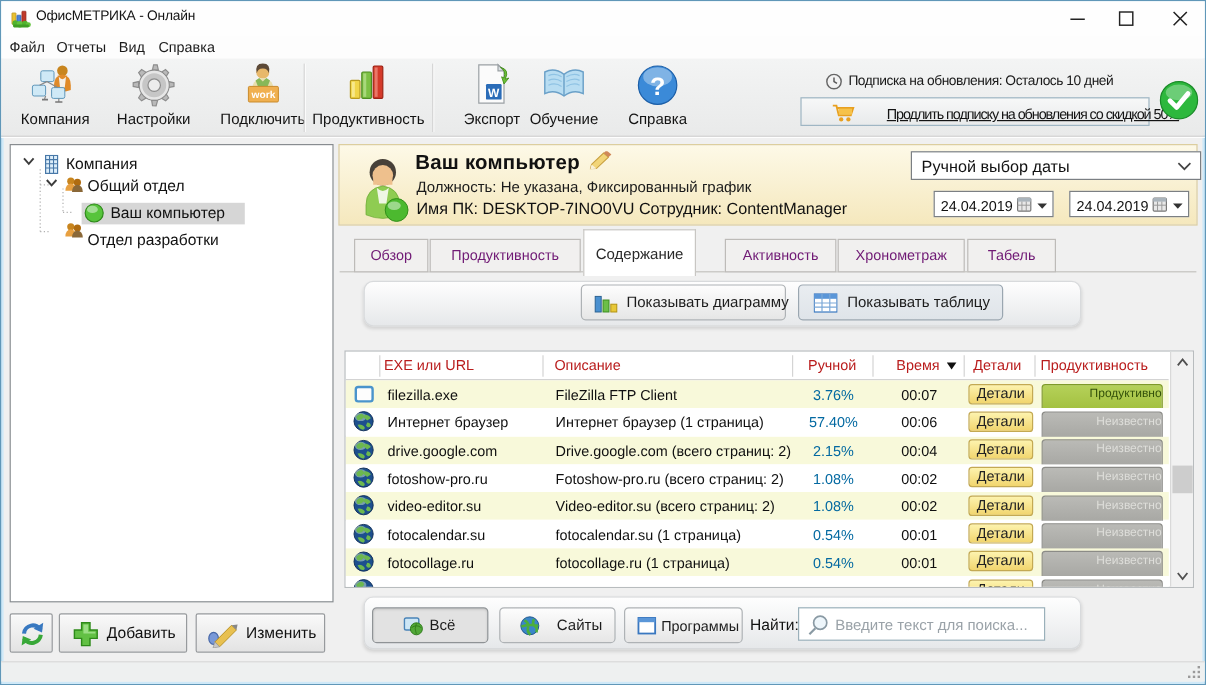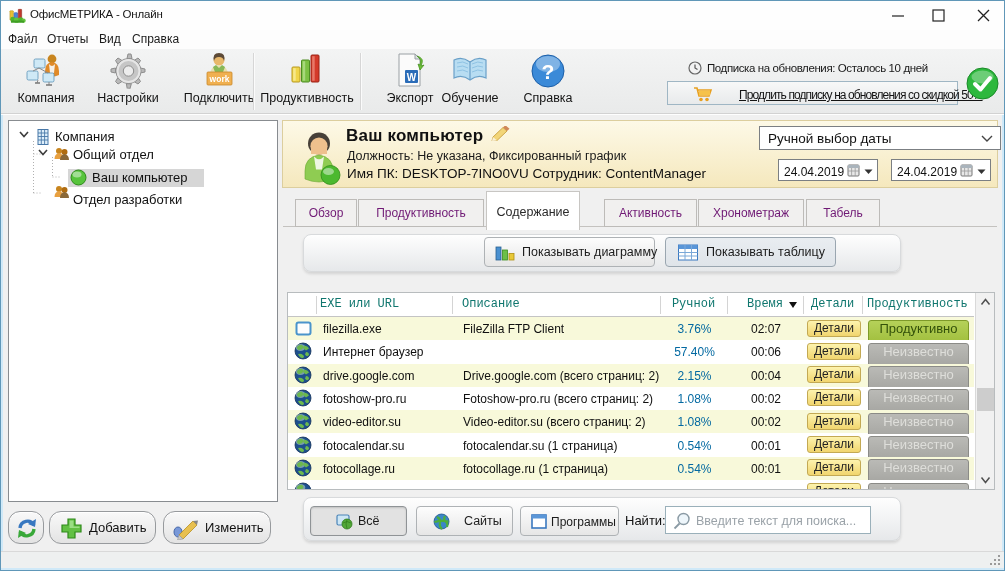--- a/index.html
+++ b/index.html
@@ -23,21 +23,21 @@
   #subtext { position:absolute; left:706px; top:13px; font-size:11.5px; letter-spacing:-0.4px; color:#191919; white-space:nowrap; }
   #subbtn { position:absolute; left:666px; top:32px; width:291px; height:24px;
             background:linear-gradient(#f7f8f8,#e8eaeb); border:1px solid #9fb6c4; }
   #subbtn span { position:absolute; left:71px; top:6px; font-size:12px; letter-spacing:-0.9px; color:#141414; text-decoration:underline; white-space:nowrap; }
   
   #tree { position:absolute; left:8px; top:120px; width:270px; height:382px; background:#fff;
           border:1px solid #888c90; }
   .trow { position:absolute; font-size:13px; color:#111; white-space:nowrap; }
   
   .lbtn { position:absolute; background:linear-gradient(#f9f9f9,#e3e3e3); border:1px solid #979a9d;
-          border-radius:12px; box-shadow:inset 0 1px 0 #fff; font-size:13px; color:#111; }
+          border-radius:2px; box-shadow:inset 0 1px 0 #fff; font-size:13px; color:#111; }
   
   #yhead { position:absolute; left:282px; top:120px; width:716px; height:68px;
            background:linear-gradient(#fdf9e7,#f5e8bd); border:1px solid #dcce9e; }
   
   .ctl { position:absolute; background:#fff; border:1px solid #7b7f83; }
   
   .tab { position:absolute; top:199px; height:28px; background:#f1f0ef; border:1px solid #bdbbb8;
          font-size:12px; color:#701a75; text-align:center; line-height:26px; }
   #tabactive { position:absolute; top:191px; height:39px; background:#fff;
          border:1px solid #c8c6c3; border-bottom:none; font-size:12.5px; color:#2a2a2a;
@@ -46,31 +46,31 @@
   
   .rpanel { position:absolute; left:283px; width:598px; background:linear-gradient(#fefefe,#e6e8ea);
             border:1px solid #d8dadc; border-radius:8px; box-shadow:0 2px 3px rgba(0,0,0,.12);margin-left:20px; }
   
   .pbtn { position:absolute; height:30px; white-space:nowrap; background:linear-gradient(#fdfdfd,#e6e6e6);
           border:1px solid #aeb2b5; border-radius:4px; font-size:12.5px; color:#1c1c1c; }
   .pbtn.sel { background:linear-gradient(#e9edf1,#dfe4e9); border-color:#9aa6b0; }
   
   #grid { position:absolute; left:287px; top:292px; width:708px; height:198px; background:#fff;
           border:1px solid #b8bcbe; overflow:hidden; }
-  .hcell { position:absolute; top:0; height:14px; font-size:12px; color:#0f766e; line-height:23px;font-family:Liberation Mono, monospace; }
+  .hcell { position:absolute; top:0; height:14px; font-size:12px; color:#b91c1c; line-height:23px; }
   .grow { position:absolute; left:0; width:686px; height:23px; }
   .grow .nm { position:absolute; left:35px; top:5px; font-size:12px; color:#101010;text-align:center; }
   .grow .ds { position:absolute; left:175px; top:5px; font-size:12px; color:#101010; width:197px; overflow:hidden; white-space:nowrap; }
   .grow .pc { position:absolute; left:373px; width:67px; top:5px; font-size:12px; color:#0369a1; text-align:center; }
   .grow .tm { position:absolute; left:440px; width:76px; top:5px; font-size:12px; color:#101010; text-align:center; }
   .dtl { position:absolute; left:519px; top:2.5px; width:54px; height:17px; border-radius:3px;
          background:linear-gradient(#fdf3ae,#f1d56e); border:1px solid #c3a953; font-size:12px;
          color:#222; text-align:center; line-height:15px; }
   .prd { position:absolute; left:580px; top:2.5px; width:101px; height:35px; border-radius:3px;
-         font-size:13px; text-align:center; line-height:15px; }
+         font-size:10px; text-align:right; line-height:15px; }
   .prd.g { background:linear-gradient(#b5d159,#96b52f); border:1px solid #7e9a29; color:#33510a; }
   .prd.u { background:linear-gradient(#babab6,#9c9c98); border:1px solid #8b8b87; color:#dededa; }
   
   #vsb { position:absolute; left:687px; top:0; width:19px; height:196px; background:#f1f1f1; border-left:1px solid #d9d9d9; }
   
   #statusbar { position:absolute; left:1px; right:1px; top:551px; height:17px; background:#eef0f0; border-top:1px solid #d9d9d9; }
 </style>
 </head>
 <body>
 <div id="win">
@@ -362,31 +362,32 @@
         </g>
       <path d="M0 23.5 H686" stroke="#c4c4c4" stroke-width="1"></path>
     </svg>
     <div class="grow" style="top:24px;background:#f8f9da">
       <svg class="abs" style="left:7px;top:3px" width="17" height="17" viewBox="0 0 17 17">
           <rect x="1.5" y="2.5" width="14" height="12" rx="2" fill="#fdfdfd" stroke="#4a94cc" stroke-width="2"></rect>
         </svg>
       <div class="nm">filezilla.exe</div>
         <div class="ds">FileZilla FTP Client</div>
       <div class="pc">3.76%</div>
-        <div class="tm">02:07</div>
+        <div class="tm">00:07</div>
       <div class="dtl">Детали</div>
         <div class="prd g">Продуктивно</div>
     </div>
     <div class="grow" style="top:47.3px;background:#fff">
       <svg class="abs" style="left:6px;top:2px" width="18" height="18" viewBox="0 0 18 18">
           <circle cx="9" cy="9" r="8" fill="#1d4f8e" stroke="#123058" stroke-width="0.8"></circle>
           <ellipse cx="6.5" cy="5.5" rx="4.8" ry="3.4" fill="rgba(210,238,205,0.5)"></ellipse>
           <path d="M3 5 q3-3 5-2 2 1 1 3 -1 2-4 2 -2 0-2-3z M10 3.5 q4 0.5 5 3 l-3 2 -3-2.5z M4 12 q3-1 5 1 2 1.5 0 3 -3 0.5-5-4z M12 10 q3 0 3 3 -2 2.5-4-0.5z" fill="#6cb84e"></path>
         </svg>
       <div class="nm">Интернет браузер</div>
+        <div class="ds">Интернет браузер (1 страница)</div>
       <div class="pc">57.40%</div>
         <div class="tm">00:06</div>
       <div class="dtl">Детали</div>
         <div class="prd u">Неизвестно</div>
     </div>
     <div class="grow" style="top:70.6px;background:#f8f9da">
       <svg class="abs" style="left:6px;top:2px" width="18" height="18" viewBox="0 0 18 18">
           <circle cx="9" cy="9" r="8" fill="#1d4f8e" stroke="#123058" stroke-width="0.8"></circle>
           <ellipse cx="6.5" cy="5.5" rx="4.8" ry="3.4" fill="rgba(210,238,205,0.5)"></ellipse>
           <path d="M3 5 q3-3 5-2 2 1 1 3 -1 2-4 2 -2 0-2-3z M10 3.5 q4 0.5 5 3 l-3 2 -3-2.5z M4 12 q3-1 5 1 2 1.5 0 3 -3 0.5-5-4z M12 10 q3 0 3 3 -2 2.5-4-0.5z" fill="#6cb84e"></path>

